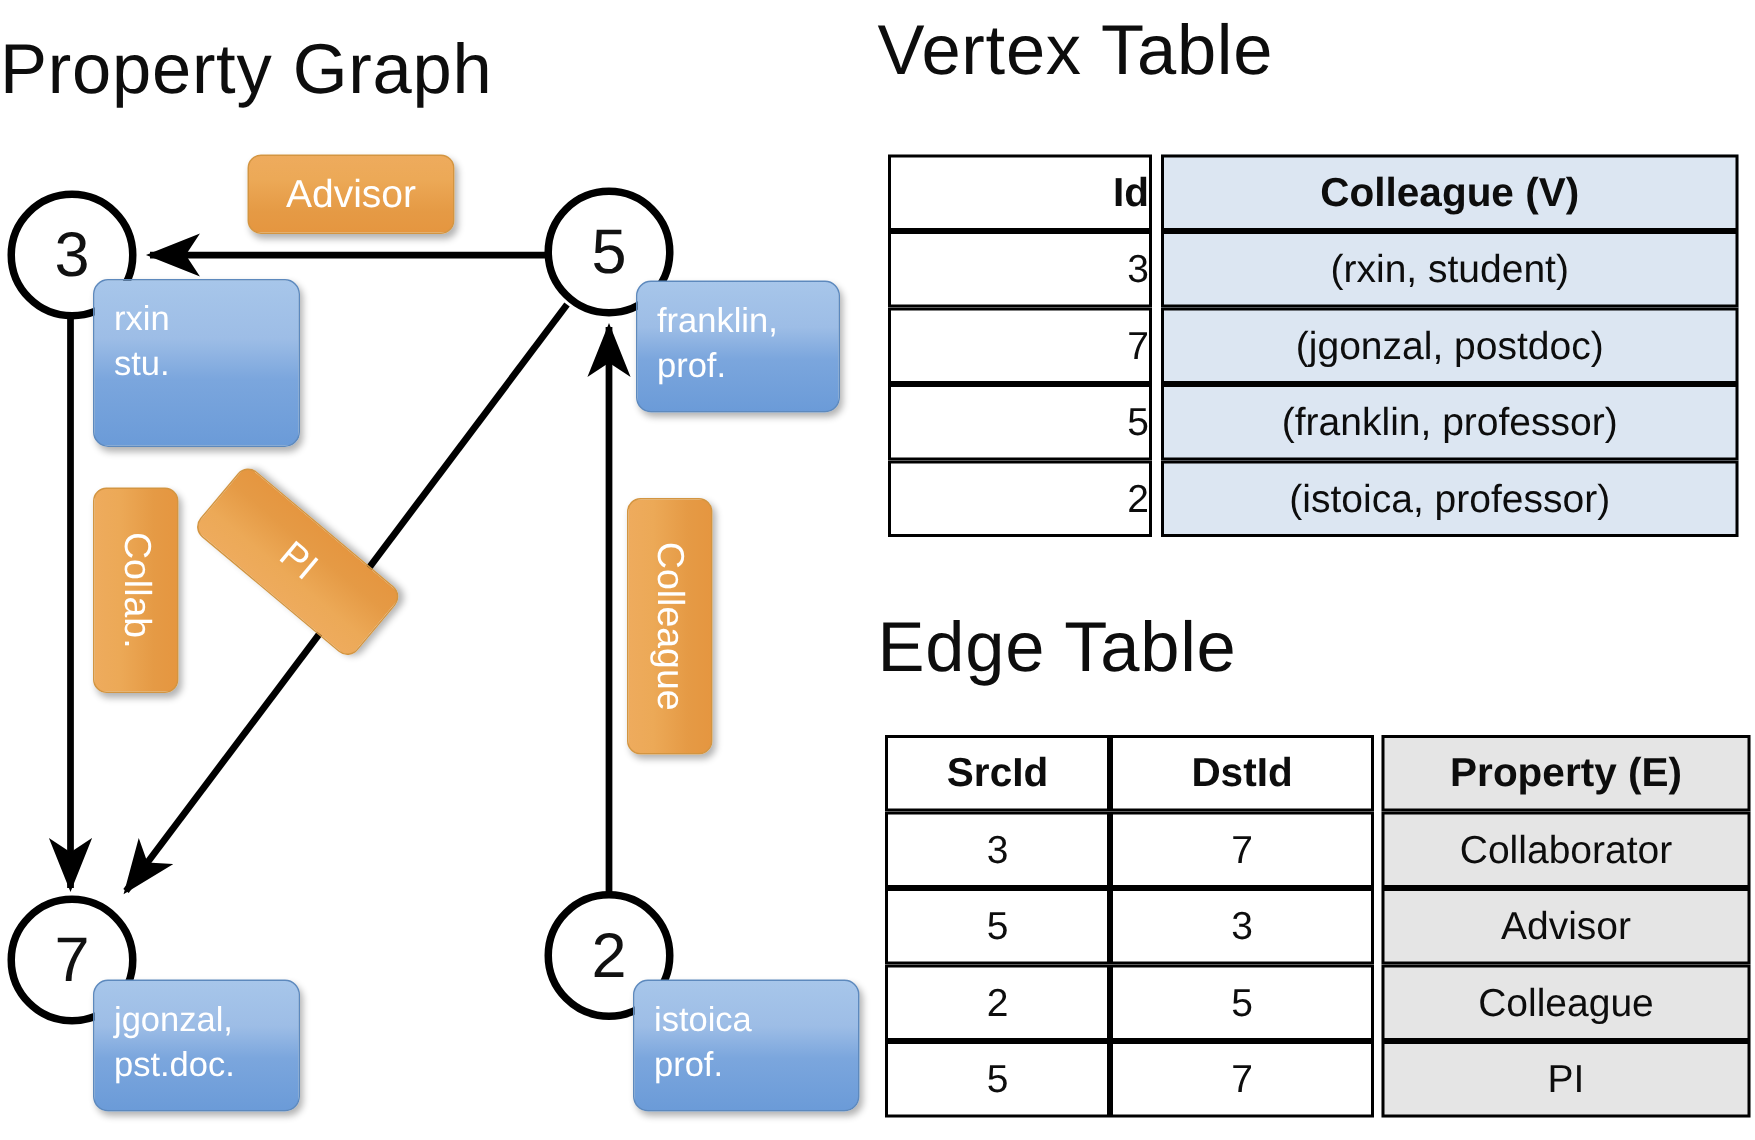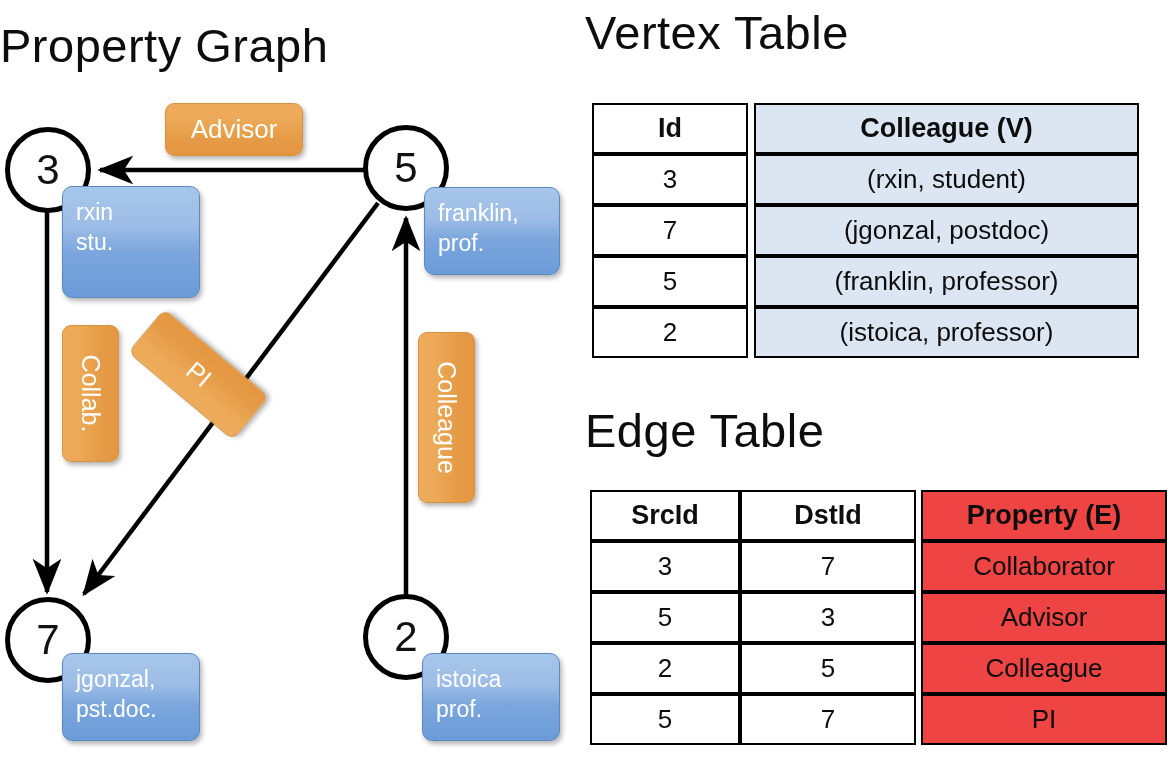--- a/index.html
+++ b/index.html
@@ -76,21 +76,21 @@
     font-family: "Liberation Sans", sans-serif;
     font-weight: 300;
     font-size: 23px;
     line-height: 30px;
     padding: 10px 0 0 13px;
     z-index: 8;
   }
   #prop-rxin     { left: 62px;  top: 186px; width: 138px; height: 112px; }
   #prop-franklin { left: 424px; top: 187px; width: 136px; height: 88px; }
   #prop-jgonzal  { left: 62px;  top: 653px; width: 138px; height: 88px; }
-  #prop-istoica  { left: 422px; top: 653px; width: 138px; height: 88px; }
+  #prop-istoica  { left: 422px; top: 653px; width: 151px; height: 88px; }
   .prop-box .line { display: block; }
 
   
   .edge-label {
     position: absolute;
     box-sizing: border-box;
     border-radius: 9px;
     border: 1px solid #d39541;
     background: linear-gradient(to right, #eeab5d 0%, #eca957 30%, #e59a45 72%, #e59640 100%);
     box-shadow: 2px 3px 5px rgba(0,0,0,0.30);
@@ -153,34 +153,34 @@
     height: 51px;
     box-sizing: border-box;
     background: #ffffff;
   }
   .tbl th {
     font-weight: 700;
     font-size: 27px;
   }
 
   #vertex-table { left: 592px; top: 103px; }
-  #vertex-table td.idcell, #vertex-table th.idcell { width: 156px; }
+  #vertex-table td.idcell, #vertex-table th.idcell { width: 176px; text-align: right; }
   #vertex-table td.propcell, #vertex-table th.propcell {
     width: 385px;
     background: #dce6f2;
     border-left: 2px solid #000000;
   }
   #vertex-table .spacer-col { width: 6px; border: none; background: #ffffff; height: 51px; }
 
   #edge-table { left: 590px; top: 490px; }
   #edge-table td.srccell, #edge-table th.srccell { width: 150px; }
   #edge-table td.dstcell, #edge-table th.dstcell { width: 176px; }
   #edge-table td.propcell, #edge-table th.propcell {
     width: 246px;
-    background: #ef4444;
+    background: #e5e5e5;
   }
   #edge-table .spacer-col { width: 5px; border: none; background: #ffffff; height: 51px; }
 </style>
 </head>
 <body>
 
 <div class="title" id="title-property-graph">Property Graph</div>
 
 <div class="title" id="title-vertex-table">Vertex Table</div>
 

